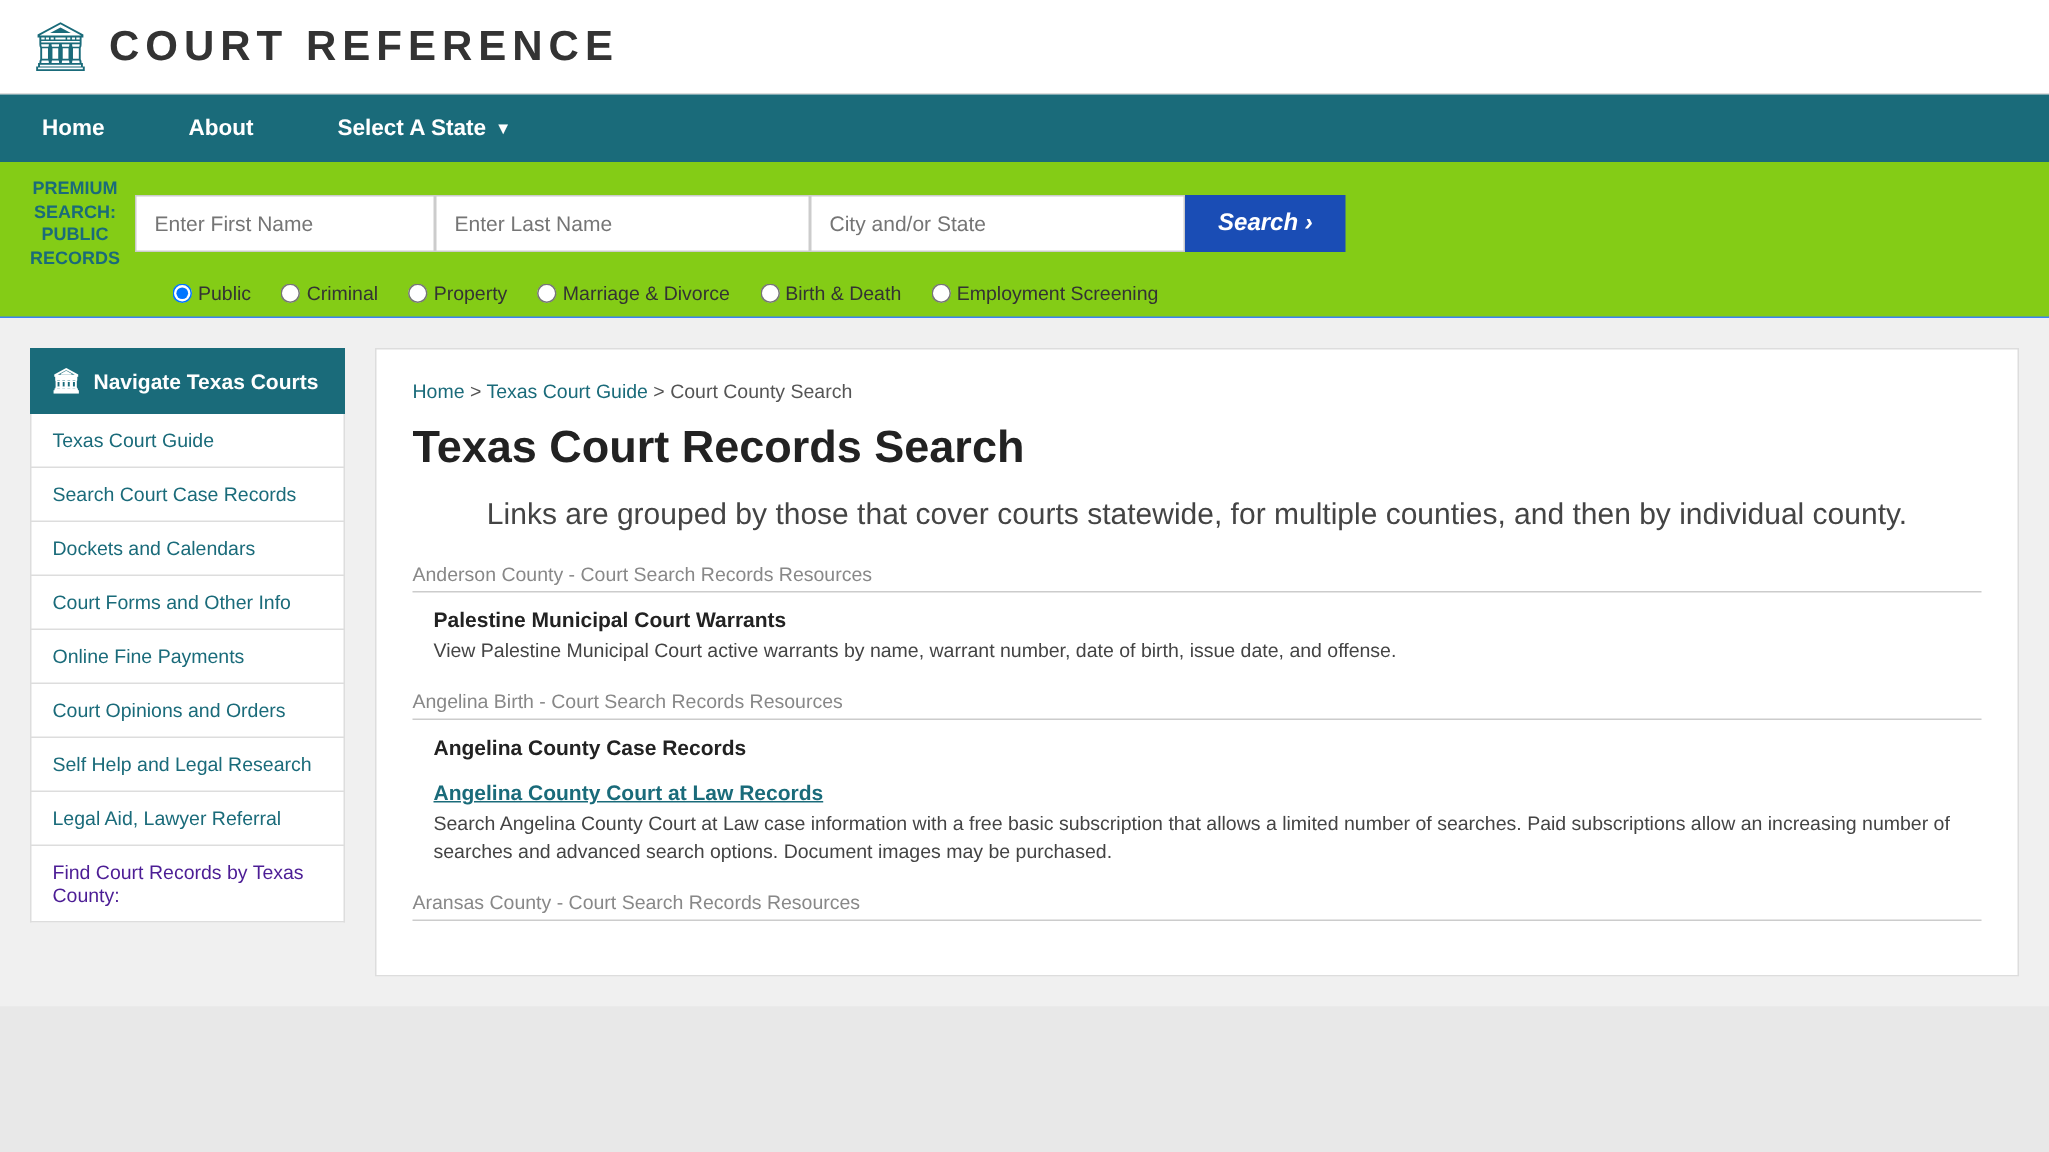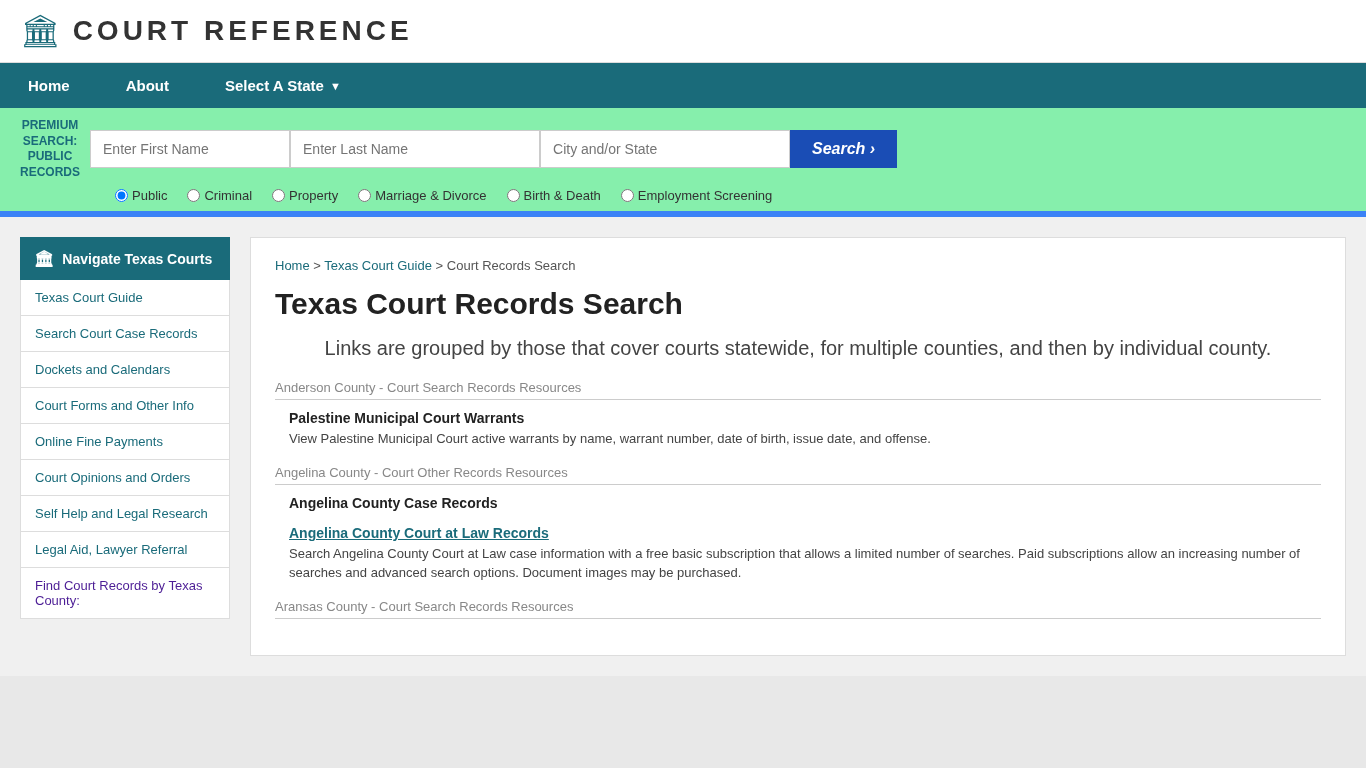--- a/index.html
+++ b/index.html
@@ -40,23 +40,23 @@
       cursor: pointer;
       font-size: 15px;
       font-weight: bold;
       display: flex;
       align-items: center;
     }
     #nav .nav-item .arrow { margin-left: 6px; font-size: 11px; }
 
     
     #search-bar {
-      background: #86efac;
+      background: #84cc16;
       padding: 10px 20px 8px 20px;
-      border-bottom: 6px solid #3b82f6;
+      border-bottom: 1px solid #3b82f6;
       max-width: 1366px;
     }
     #search-bar .premium-label {
       display: inline-block;
       color: #1a6b7a;
       font-weight: bold;
       font-size: 12px;
       text-align: center;
       vertical-align: middle;
       margin-right: 10px;
@@ -282,35 +282,35 @@
     <a class="sidebar-link">Legal Aid, Lawyer Referral</a>
     <div class="sidebar-text">Find Court Records by Texas County:</div>
   </div>
 
   <div id="content">
     <div class="breadcrumb">
       <a>Home</a>
       &gt;
       <a>Texas Court Guide</a>
       &gt;
-      <span>Court Records Search</span>
+      <span>Court County Search</span>
     </div>
     <h1>Texas Court Records Search</h1>
     <p class="intro-text">Links are grouped by those that cover courts statewide, for multiple counties, and then by individual county.</p>
 
     <div class="county-section">
       <div class="county-header">Anderson County - Court Search Records Resources</div>
       <div class="resource-item">
         <div class="resource-title">Palestine Municipal Court Warrants</div>
         <div class="resource-desc">View Palestine Municipal Court active warrants by name, warrant number, date of birth, issue date, and offense.</div>
       </div>
     </div>
 
     <div class="county-section">
-      <div class="county-header">Angelina County - Court Other Records Resources</div>
+      <div class="county-header">Angelina Birth - Court Search Records Resources</div>
       <div class="resource-item">
         <div class="resource-title">Angelina County Case Records</div>
       </div>
       <div class="resource-item">
         <div class="resource-title">
           <a>Angelina County Court at Law Records</a>
         </div>
         <div class="resource-desc">Search Angelina County Court at Law case information with a free basic subscription that allows a limited number of searches. Paid subscriptions allow an increasing number of searches and advanced search options. Document images may be purchased.</div>
       </div>
     </div>

